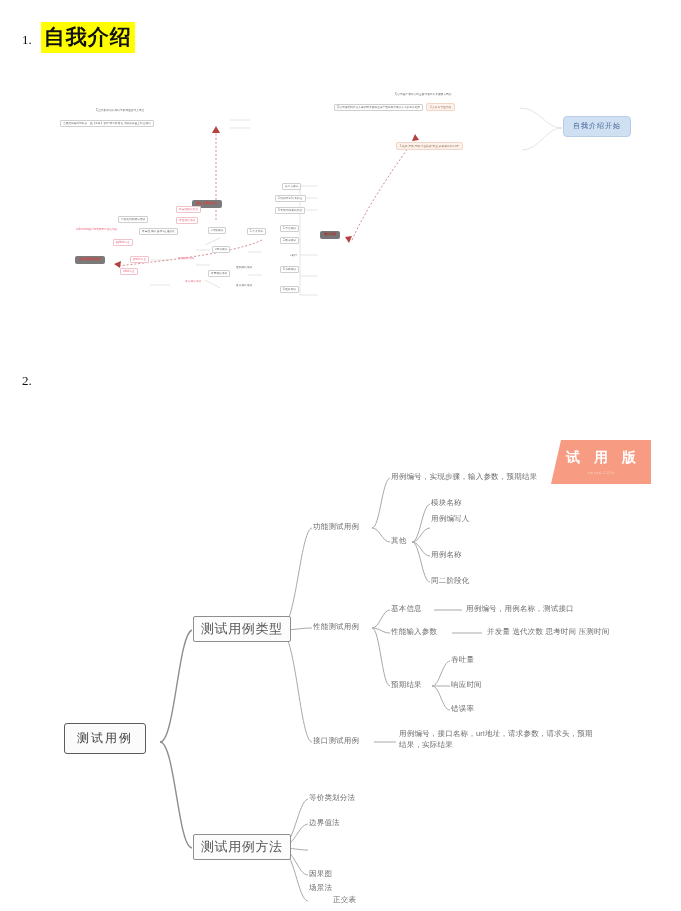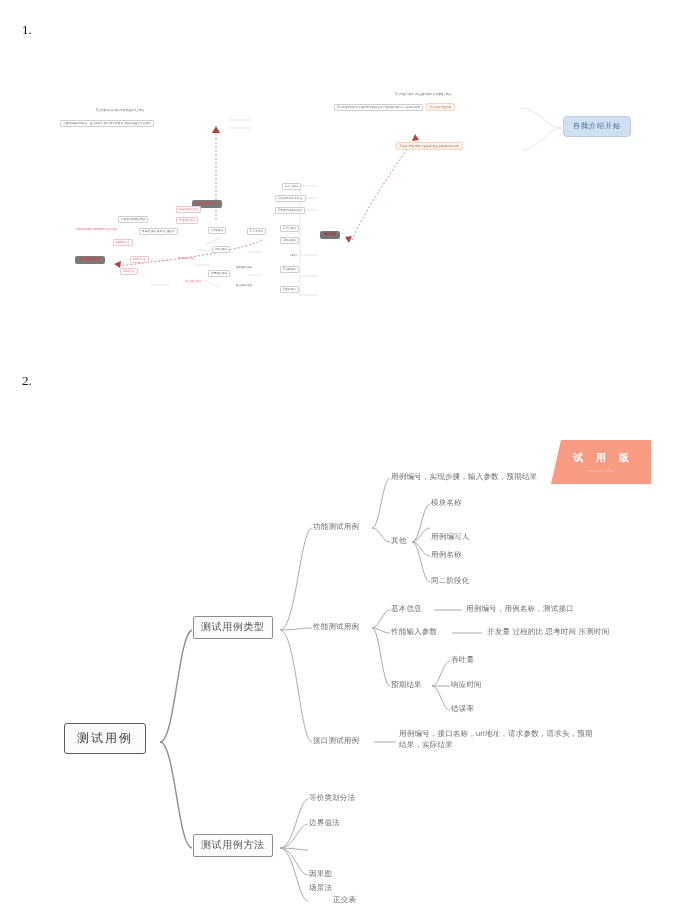--- a/index.html
+++ b/index.html
@@ -117,21 +117,21 @@
     padding: 7px 12px;
     font-size: 12px;
     color: #3a3a3a;
     letter-spacing: 2px;
   }
   .m2.branch {
     border: 1px solid #8e8e8e;
     border-radius: 2px;
     background: #fcfcfc;
     padding: 4px 7px;
-    font-size: 10px;
+    font-size: 13px;
     color: #555;
     letter-spacing: 0.6px;
   }
   .m2.leaf { padding: 0; }
   .m2.wrap { white-space: normal; line-height: 1.45; }
 
   
   #trial-watermark {
     position: absolute;
     left: 551px;
@@ -140,38 +140,39 @@
     height: 44px;
     background: #f79b82;
     clip-path: polygon(10% 0, 100% 0, 100% 100%, 0 100%);
     display: flex;
     flex-direction: column;
     align-items: center;
     justify-content: center;
   }
   #trial-watermark .wm-title {
     color: #ffffff;
-    font-size: 10px;
+    font-size: 14px;
     letter-spacing: 5px;
     font-weight: bold;
     text-indent: 5px;
   }
   #trial-watermark .wm-sub {
     color: #fbd2c6;
     font-size: 3.4px;
     letter-spacing: 1px;
     margin-top: 4px;
     text-indent: 1px;
   }
 </style>
 </head>
 <body>
 
 <div class="heading" id="heading-1">
   <span class="num">1.</span>
+  <span class="txt hl">自我介绍</span>
 </div>
 
 <div class="map" id="map-1">
 
   <svg width="681" height="250">
     <g fill="none" stroke="#c9c9c9" stroke-width="0.5">
 
       <path d="M562 48 C 545 48, 540 28, 520 28"></path>
       <path d="M562 48 C 545 48, 540 70, 522 70"></path>
 
@@ -305,29 +306,29 @@
   <div class="node m2 root" style="left:64px; top:303px;">测试用例</div>
 
   <div class="node m2 branch" style="left:193px; top:196px;">测试用例类型</div>
 
   <div class="node m2 branch" style="left:193px; top:414px;">测试用例方法</div>
 
   <div class="node m2 leaf" style="left:313px; top:102px;">功能测试用例</div>
   <div class="node m2 leaf" style="left:391px; top:52px;">用例编号，实现步骤，输入参数，预期结果</div>
   <div class="node m2 leaf" style="left:391px; top:116px;">其他</div>
   <div class="node m2 leaf" style="left:431px; top:78px;">模块名称</div>
-  <div class="node m2 leaf" style="left:431px; top:112px;">用例编写人</div>
+  <div class="node m2 leaf" style="left:431px; top:94px;">用例编写人</div>
   <div class="node m2 leaf" style="left:431px; top:130px;">用例名称</div>
   <div class="node m2 leaf" style="left:431px; top:156px;">同二阶段化</div>
 
   <div class="node m2 leaf" style="left:313px; top:202px;">性能测试用例</div>
   <div class="node m2 leaf" style="left:391px; top:184px;">基本信息</div>
   <div class="node m2 leaf" style="left:466px; top:184px;">用例编号，用例名称，测试接口</div>
   <div class="node m2 leaf" style="left:391px; top:207px;">性能输入参数</div>
-  <div class="node m2 leaf" style="left:487px; top:207px;">并发量 过程的比 思考时间 压测时间</div>
+  <div class="node m2 leaf" style="left:487px; top:207px;">并发量 迭代次数 思考时间 压测时间</div>
   <div class="node m2 leaf" style="left:391px; top:260px;">预期结果</div>
   <div class="node m2 leaf" style="left:451px; top:235px;">吞吐量</div>
   <div class="node m2 leaf" style="left:451px; top:260px;">响应时间</div>
   <div class="node m2 leaf" style="left:451px; top:284px;">错误率</div>
 
   <div class="node m2 leaf" style="left:313px; top:316px;">接口测试用例</div>
   <div class="node m2 leaf wrap" style="left:399px; top:309px; width:200px;">用例编号，接口名称，url地址，请求参数，请求头，预期结果，实际结果</div>
 
   <div class="node m2 leaf" style="left:309px; top:373px;">等价类划分法</div>
   <div class="node m2 leaf" style="left:309px; top:398px;">边界值法</div>

